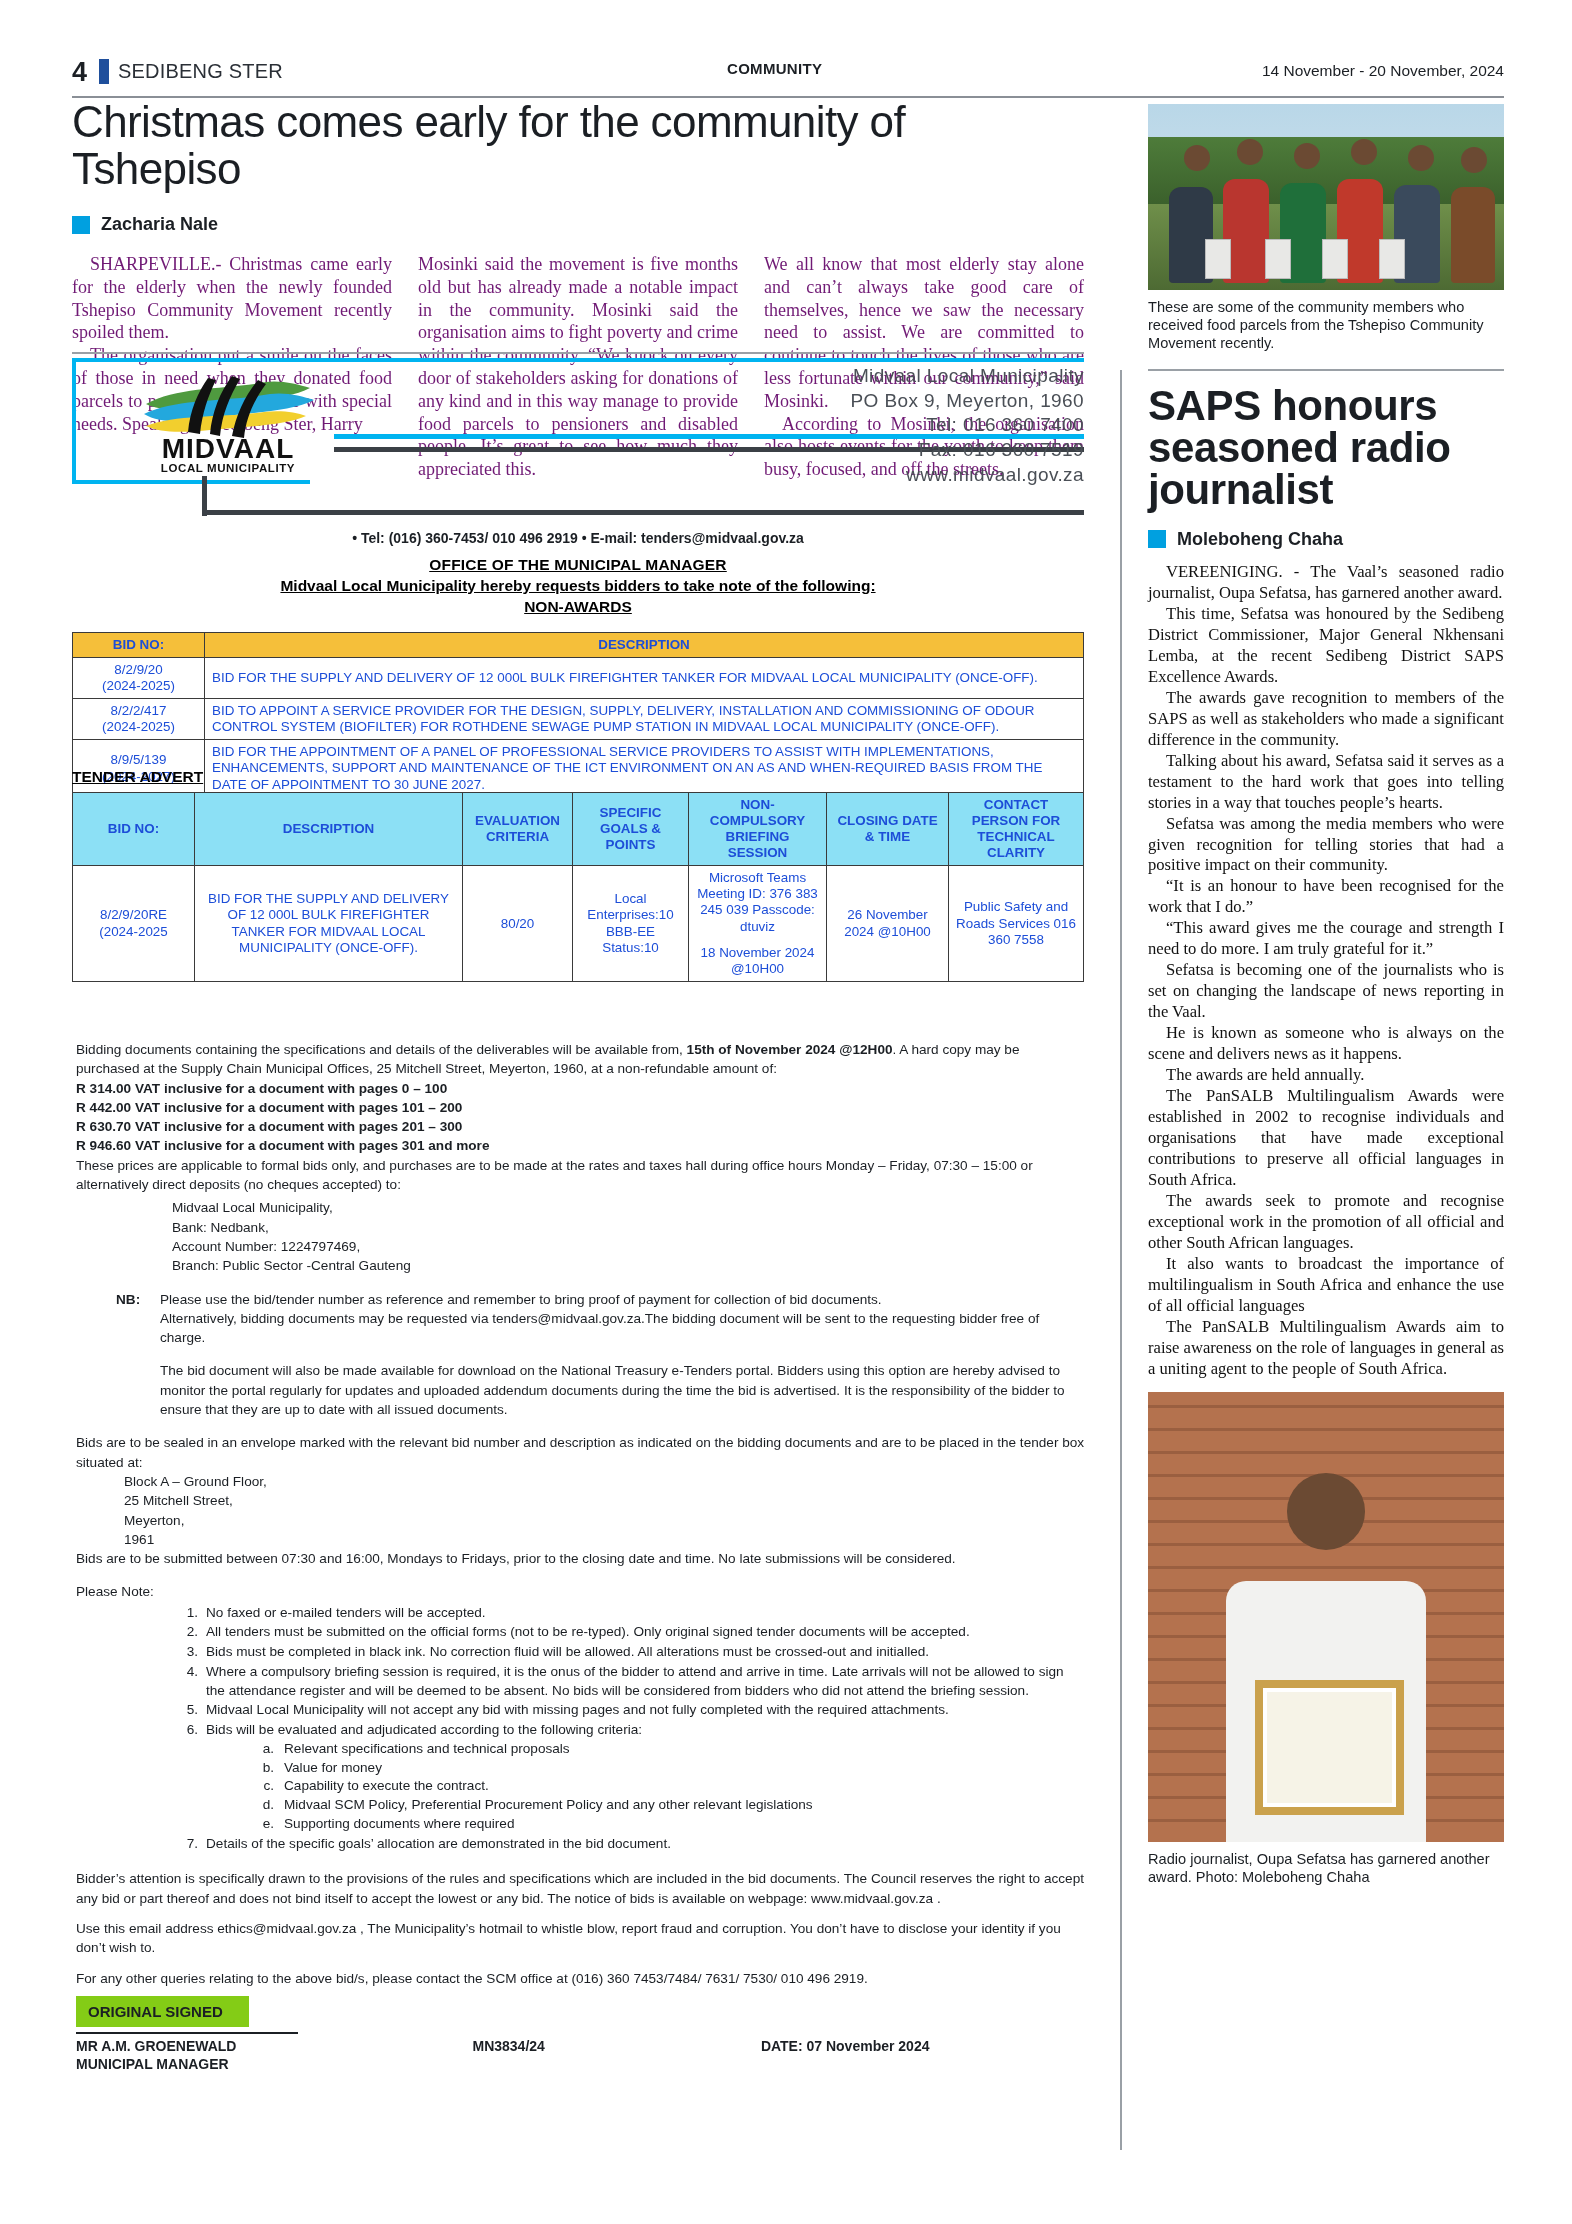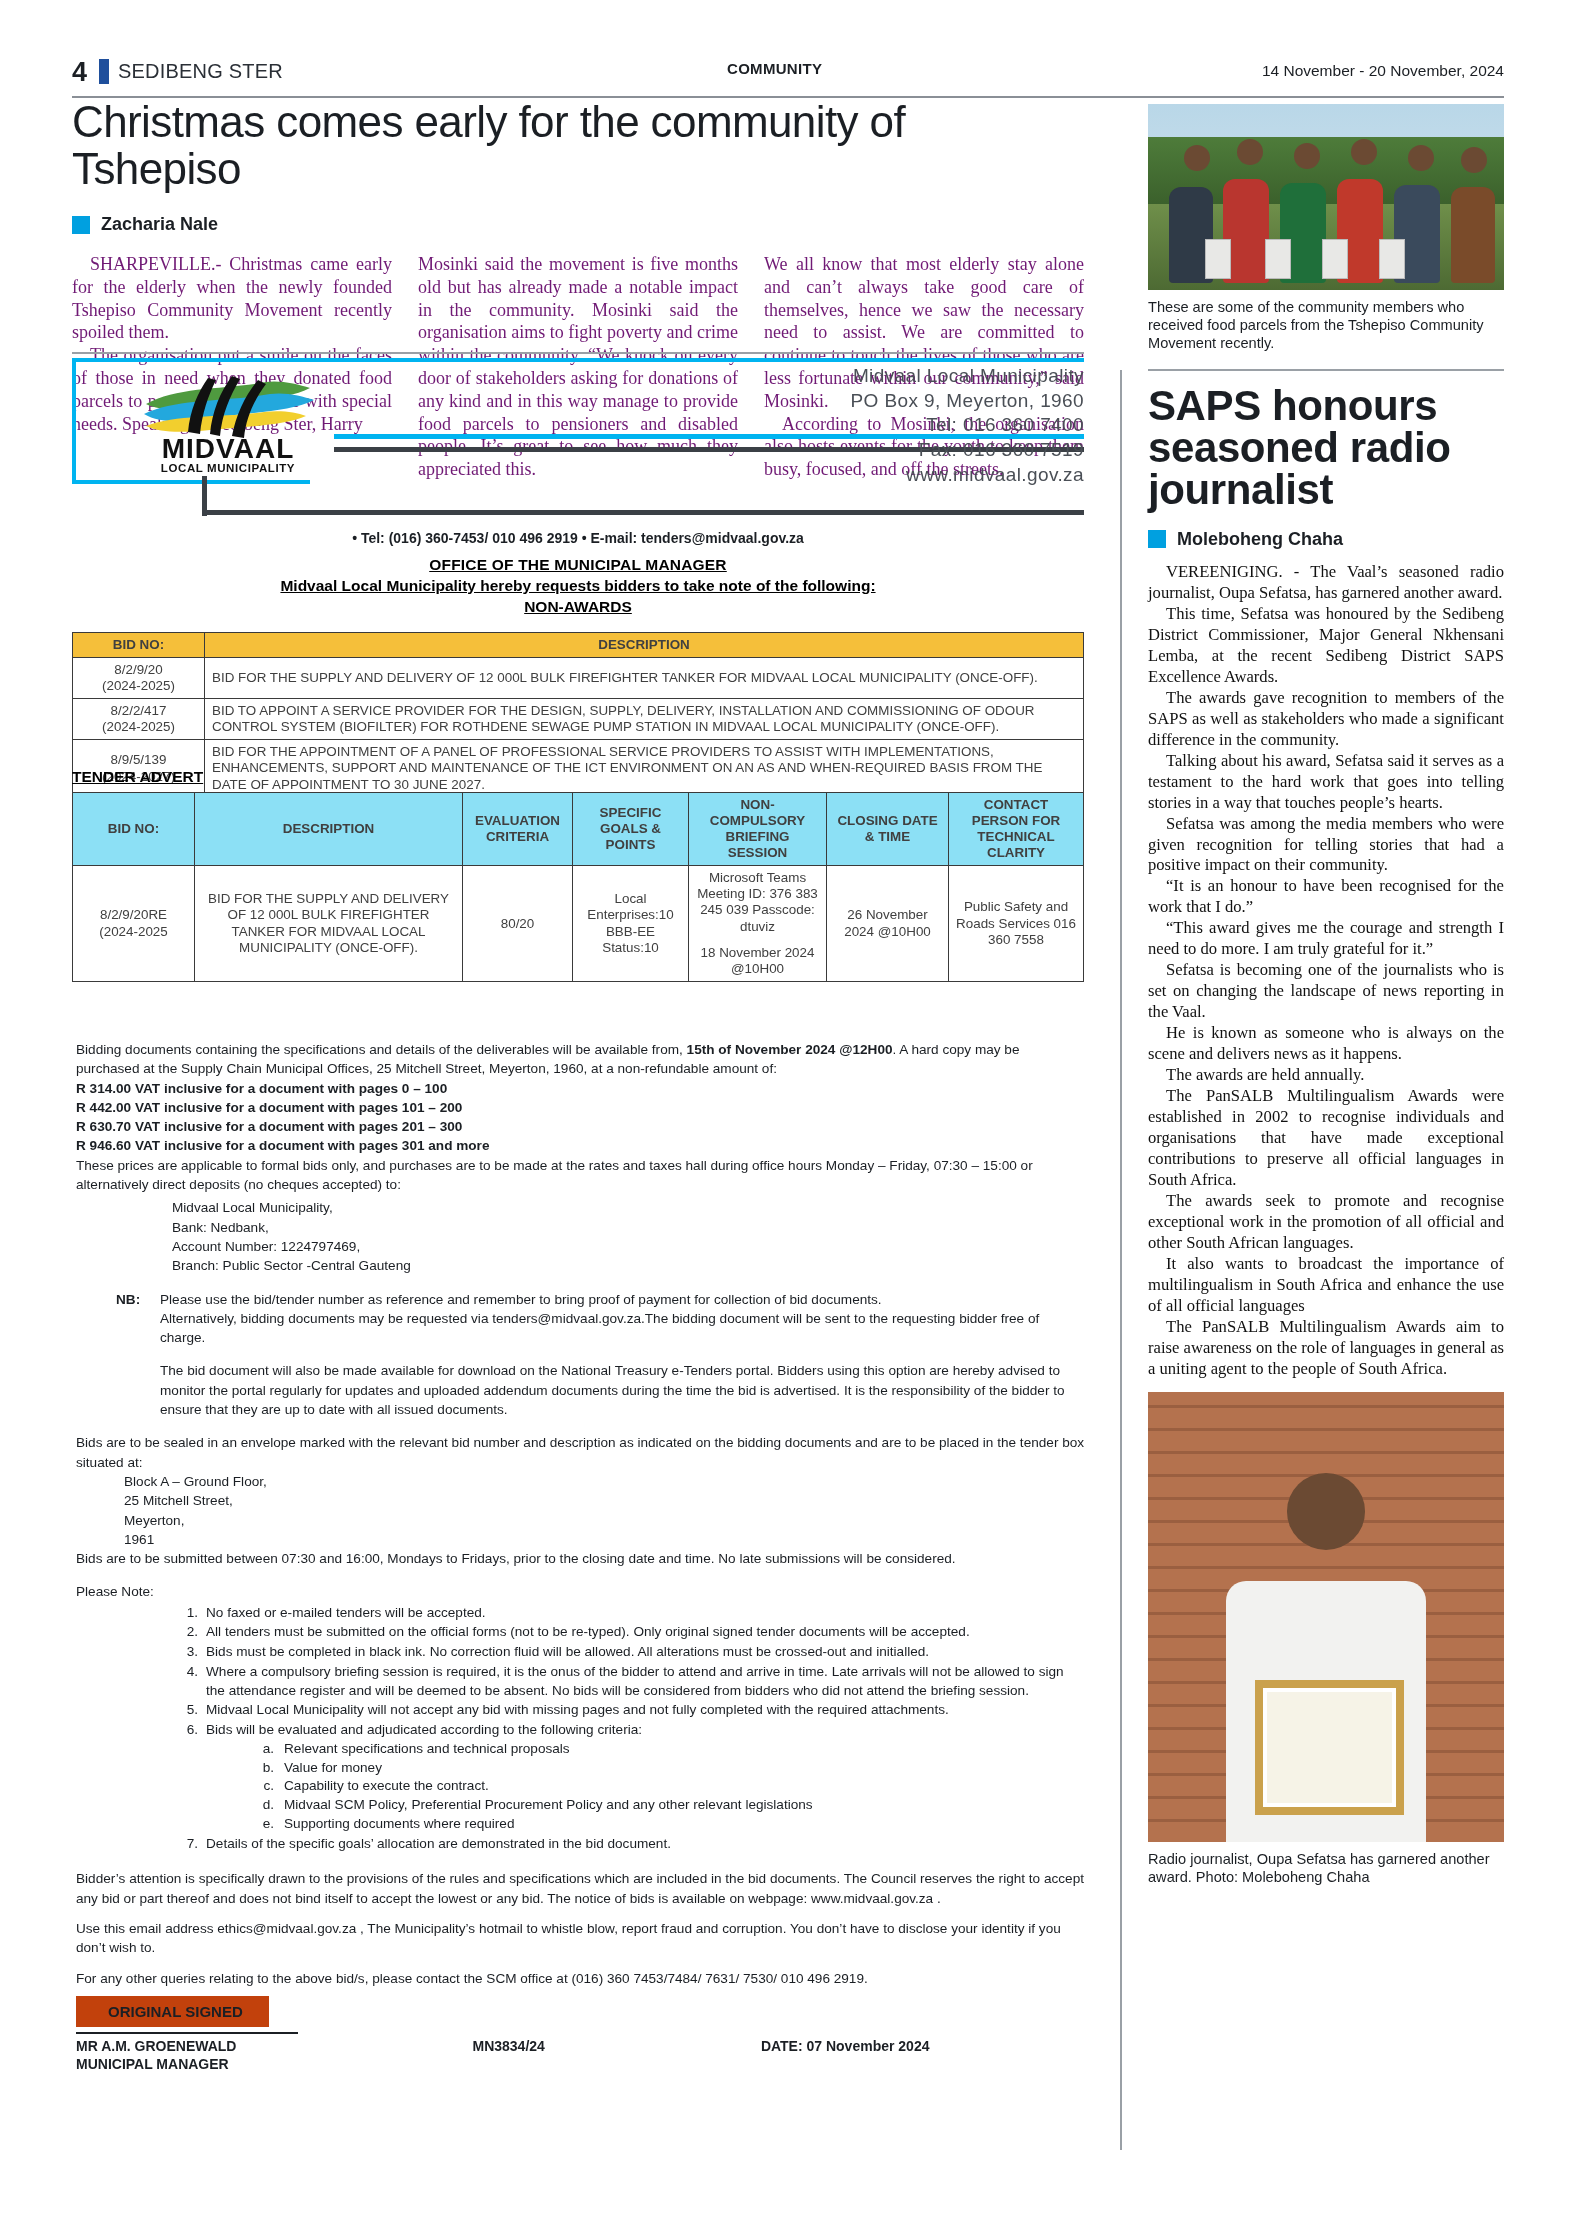--- a/index.html
+++ b/index.html
@@ -63,21 +63,21 @@
 
   
   .omm { position: absolute; left: 72px; top: 556px; width: 1012px; text-align: center; }
   .omm-l1 { font-size: 15.5px; font-weight: bold; text-decoration: underline; letter-spacing: 0.2px; }
   .omm-l2 { font-size: 15.5px; font-weight: bold; text-decoration: underline; margin-top: 3px; }
   .omm-l3 { font-size: 15.5px; font-weight: bold; text-decoration: underline; margin-top: 3px; }
 
   
   table.tbl { border-collapse: collapse; width: 1012px; table-layout: fixed; }
   table.tbl td, table.tbl th { border: 1.6px solid #3a3a3a; padding: 4px 7px;
-     font-size: 13.4px; line-height: 1.20; color: #404040; vertical-align: middle; }
+     font-size: 13.4px; line-height: 1.20; color: #1d4ed8; vertical-align: middle; }
   .na-head th { background: #f5bf3a; text-align: center; font-size: 14.4px; font-weight: bold;
                 padding: 7px 4px; }
   .na-bid { text-align: center; width: 132px; font-size: 13.4px; }
   .na-desc { text-align: left; }
 
   .nonawards-wrap { position: absolute; left: 72px; top: 632px; }
 
   .ta-title { position: absolute; left: 72px; top: 768px; width: 1012px; text-align: left;
               font-size: 15.5px; font-weight: bold; text-decoration: underline; }
   .tenderadv-wrap { position: absolute; left: 72px; top: 792px; }
@@ -97,21 +97,21 @@
   .nb-row { display: flex; gap: 14px; margin-left: 40px; }
   .nb-label { font-weight: bold; width: 30px; flex: none; }
   .nb-text { flex: 1; }
   ol.numlist { margin: 0 0 0 96px; padding: 0; list-style: none; }
   ol.numlist > li { position: relative; padding-left: 34px; margin-bottom: 1px; line-height: 1.38; }
   ol.numlist > li > .mk { position: absolute; left: 0; top: 0; width: 26px; text-align: right; }
   ol.abclist { margin: 0 0 0 46px; padding: 0; list-style: none; }
   ol.abclist > li { position: relative; padding-left: 32px; line-height: 1.38; }
   ol.abclist > li > .mk { position: absolute; left: 0; top: 0; width: 22px; text-align: right; }
 
-  .orig-signed { display: inline-block; background: #c2410c; padding: 5px 26px 5px 32px;
+  .orig-signed { display: inline-block; background: #84cc16; padding: 5px 26px 5px 12px;
                  font-size: 15px; font-weight: bold; color: #1b1f24; }
   .sig-rule { width: 222px; height: 2px; background: #1b1f24; margin: 5px 0 3px 0; }
   .sig-row { display: flex; align-items: flex-start; }
   .sig-left { font-size: 14px; font-weight: bold; line-height: 1.30; }
   .sig-mid { font-size: 14px; font-weight: bold; margin-left: 236px; }
   .sig-right { font-size: 14px; font-weight: bold; margin-left: 216px; }
 
   
   .right-col { position: absolute; left: 1148px; top: 104px; width: 356px; }
   .vrule { position: absolute; left: 1120px; top: 370px; width: 2px; height: 1780px; background: #9aa0a6; }

